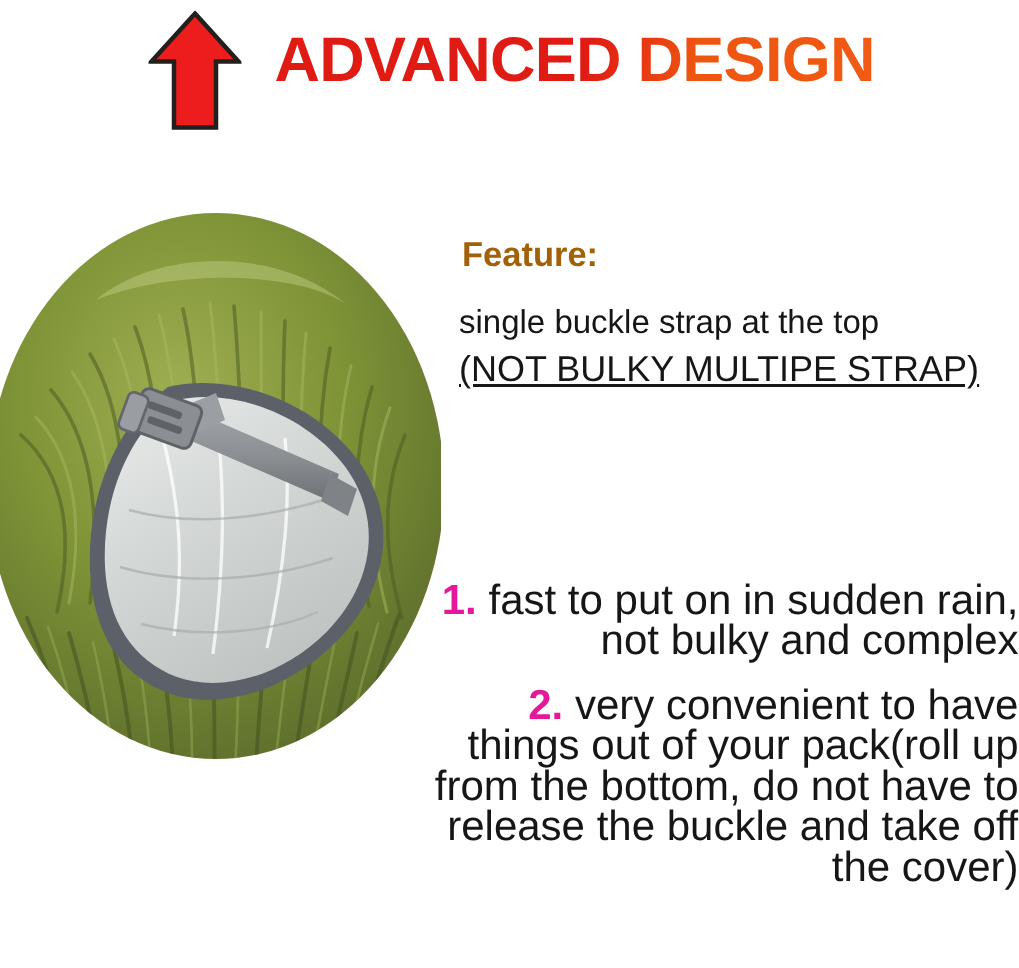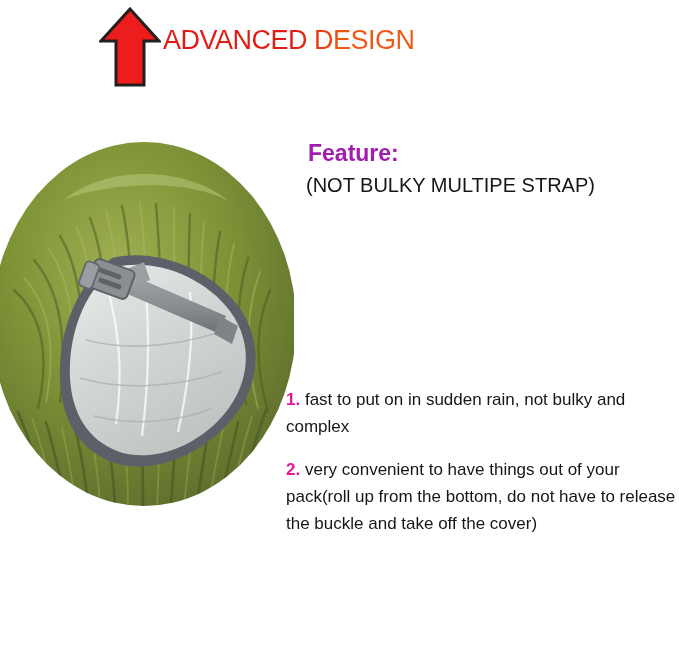--- a/index.html
+++ b/index.html
@@ -22,23 +22,23 @@
     left: 0; top: 0;
     width: 679px; height: 95px;
   }
   #arrow-icon {
     position: absolute;
     left: 99px; top: 7px;
     width: 62px; height: 80px;
   }
   #title {
     position: absolute;
-    left: 163px; top: 16px;
-    font-size: 27px;
-    font-weight: normal;
+    left: 183px; top: 16px;
+    font-size: 42px;
+    font-weight: bold;
     letter-spacing: -0.5px;
     line-height: 48px;
     white-space: nowrap;
     background-image: linear-gradient(100deg, #e01b14 0%, #e01b14 52%, #ee5510 70%, #f15a14 100%);
     -webkit-background-clip: text;
     background-clip: text;
     color: transparent;
     -webkit-text-fill-color: transparent;
   }
 
@@ -49,45 +49,46 @@
     width: 300px; height: 368px;
   }
 
   
   .txt-block { position: absolute; }
 
   #feature-block { left: 306px; top: 138px; width: 368px; }
   #advantage-block { left: 286px; top: 372px; width: 393px; }
 
   .heading-red {
-    color: #a21caf;
+    color: #a16207;
     font-size: 23px;
     font-weight: bold;
     line-height: 30px;
-    margin: 0;
+    margin: 16px;
   }
   #feature-heading { margin-left: 2px; }
   #advantage-heading { margin-left: 29px; }
 
   .body-line {
     color: #161616;
     font-size: 22px;
     line-height: 30px;
     white-space: nowrap;
     margin: 0;
   }
   #feature-line-1 { margin-top: 4px; }
-  #feature-line-2 { font-size: 20px; margin-top: 2px; }
+  #feature-line-2 { font-size: 24px; margin-top: 2px; text-decoration: underline; }
 
   .adv-item {
     display: block;
     color: #161616;
-    font-size: 17px;
+    font-size: 28px;
     line-height: 27px;
     margin: 0;
+    text-align: right;
   }
   .adv-num {
     color: #e5189b;
     font-weight: bold;
   }
   #adv-1 { margin-top: 14px; }
   #adv-2 { margin-top: 16px; }
   #adv-3 { margin-top: 18px; white-space: nowrap; }
 </style>
 </head>
@@ -210,20 +211,21 @@
     <g>
       <rect x="96" y="124" width="42" height="30" rx="5" fill="#8b8f94" stroke="#5f6368" stroke-width="2" transform="rotate(20 117 139)"></rect>
       <rect x="104" y="131" width="24" height="5" rx="2" fill="#5f6368" transform="rotate(20 116 133)"></rect>
       <rect x="104" y="141" width="24" height="5" rx="2" fill="#5f6368" transform="rotate(20 116 143)"></rect>
       <rect x="88" y="122" width="14" height="26" rx="4" fill="#9a9ea2" stroke="#63676c" stroke-width="1.8" transform="rotate(20 95 135)"></rect>
     </g>
   </svg>
 
   <div id="feature-block" class="txt-block">
     <div id="feature-heading" class="heading-red">Feature:</div>
+    <div id="feature-line-1" class="body-line">single buckle strap at the top</div>
     <div id="feature-line-2" class="body-line">(NOT BULKY MULTIPE STRAP)</div>
   </div>
 
   <div id="advantage-block" class="txt-block">
 
     <p id="adv-1" class="adv-item">
       <span class="adv-num">1.</span>
       <span>fast to put on in sudden rain, not bulky and complex</span>
     </p>
 

